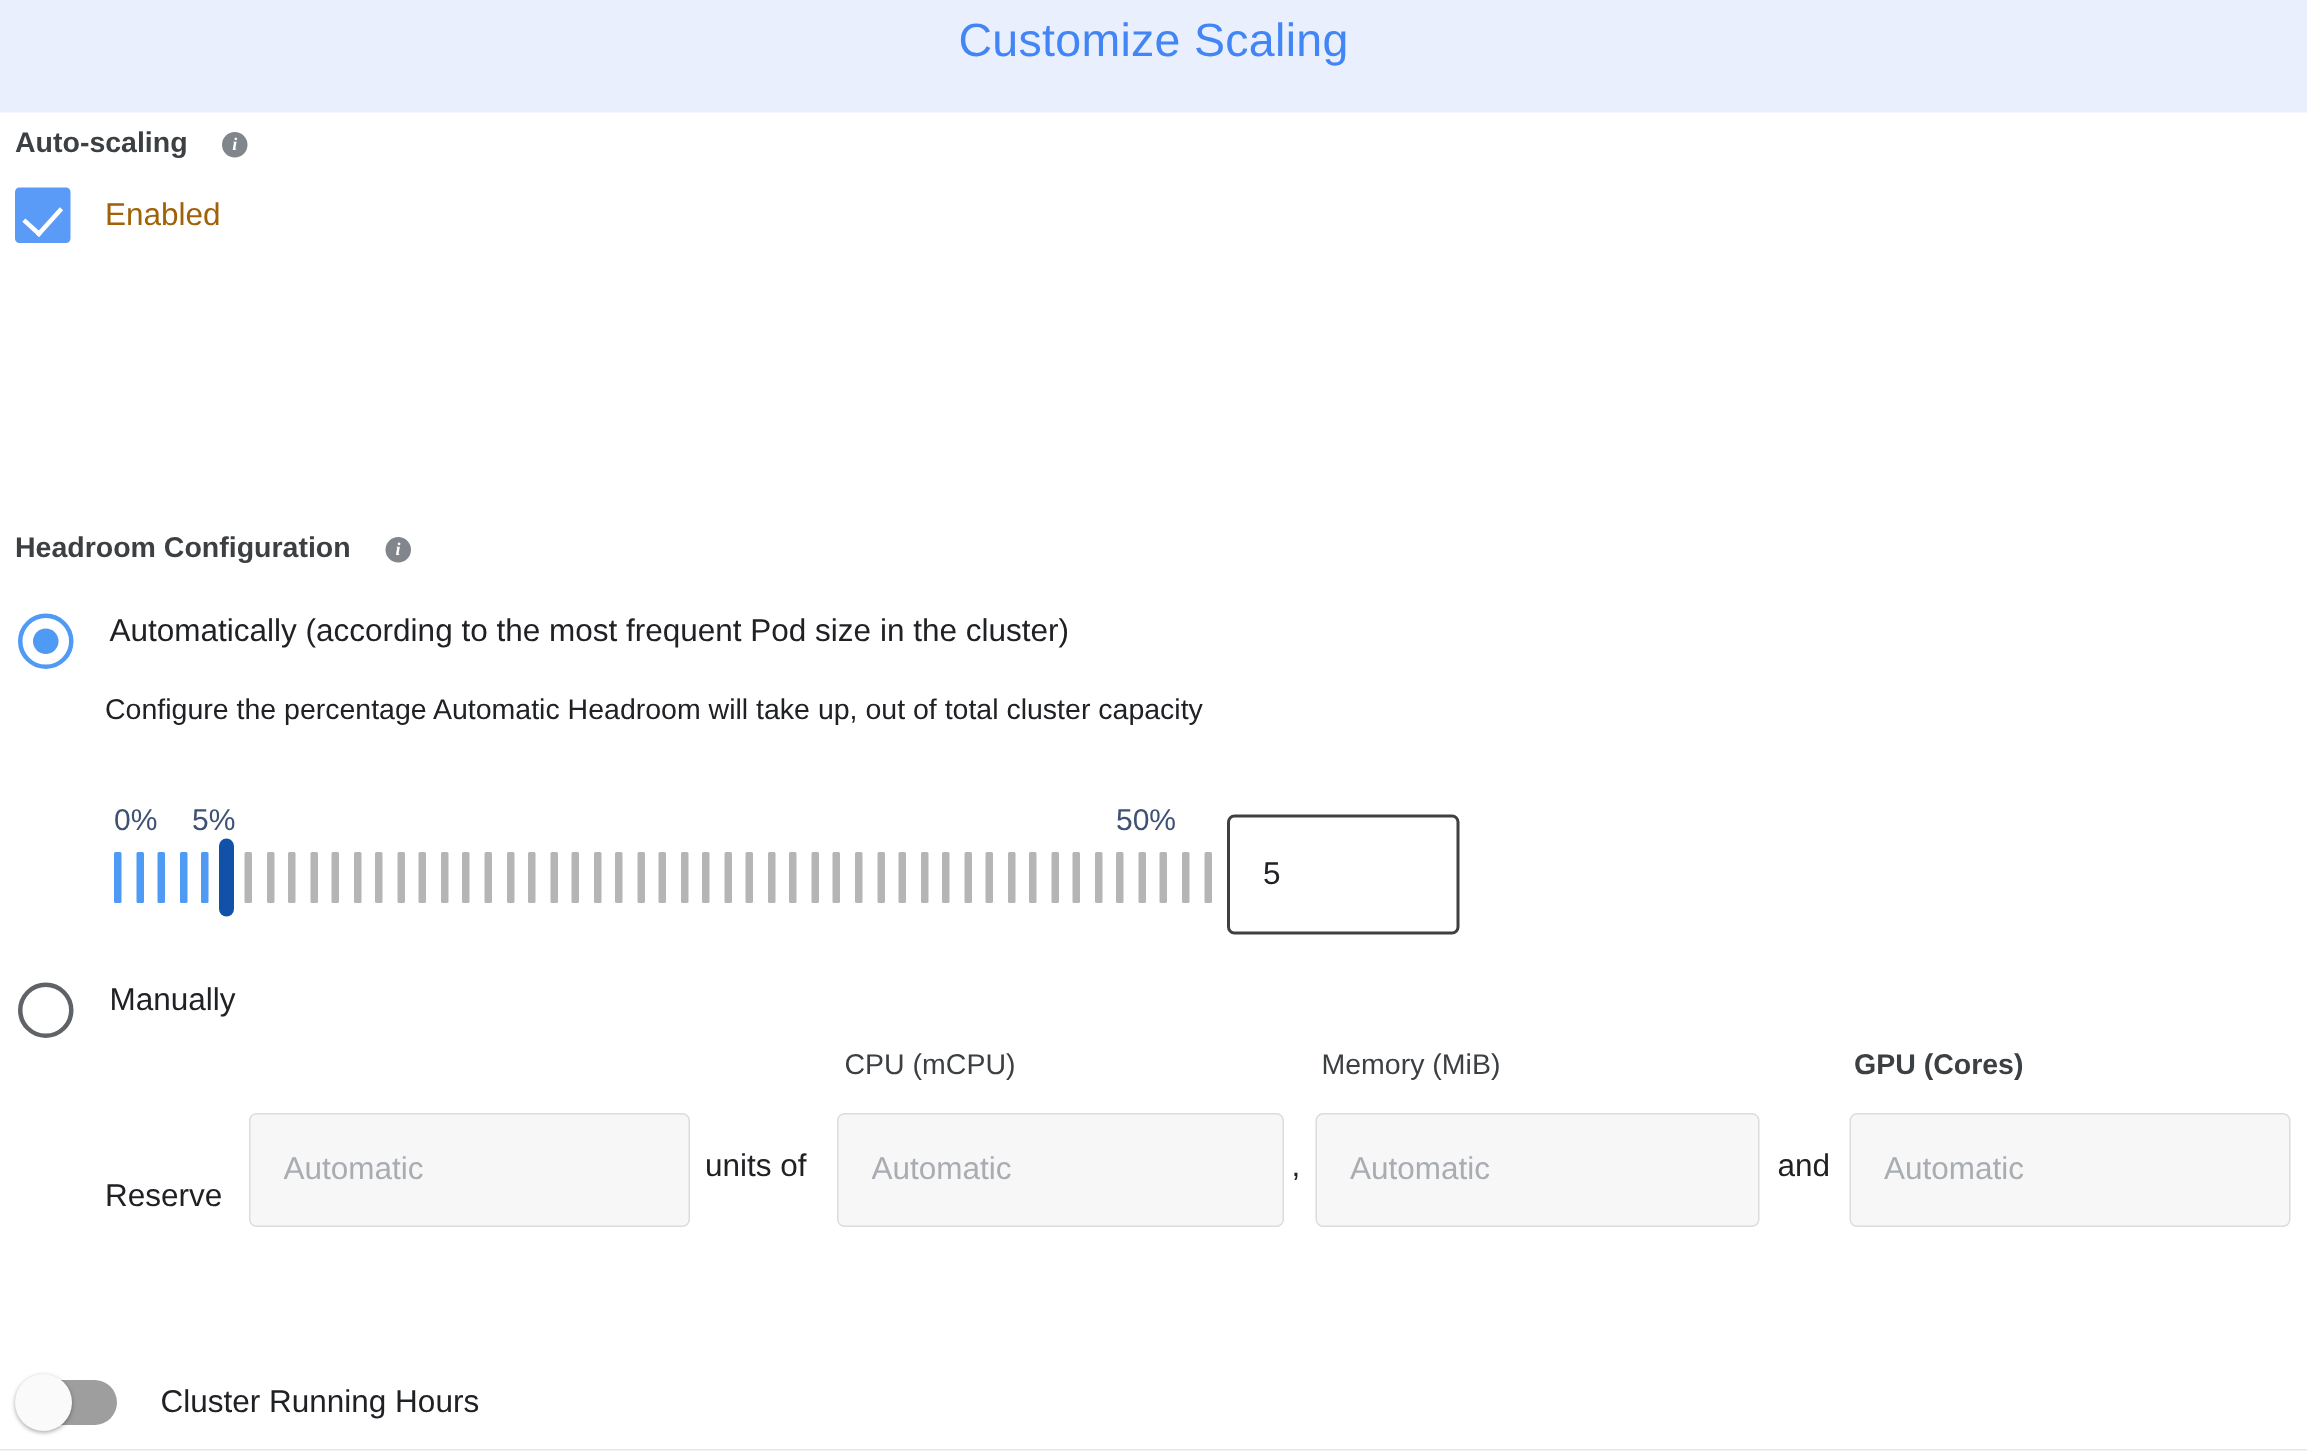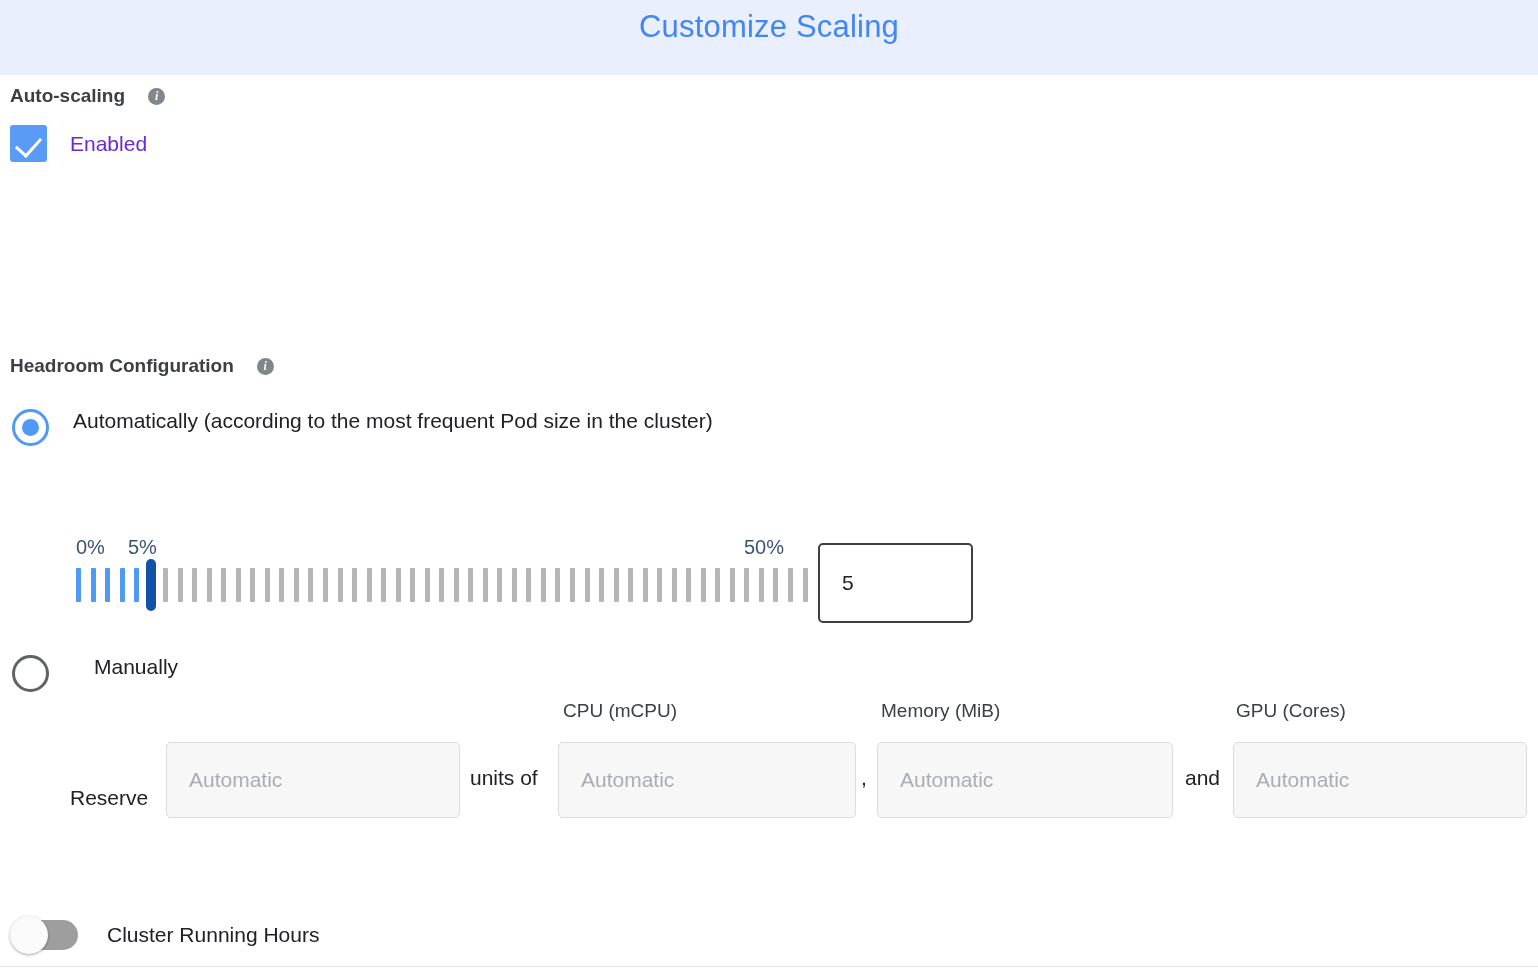--- a/index.html
+++ b/index.html
@@ -49,21 +49,21 @@
     width: 37px; height: 37px; border-radius: 3px;
     background: #5b9bf8; position: relative; flex: none;
   }
   .checkbox::after {
     content: ""; position: absolute;
     left: 11px; top: 7px; width: 12px; height: 21px;
     border: solid #fff; border-width: 0 3.5px 3.5px 0;
     transform: rotate(42deg);
   }
   .checkbox-label {
-    margin-left: 23px; font-size: 21px; color: #6d28d9;
+    margin-left: 23px; font-size: 21px; color: #a16207;
   }
 
   
   .scaledown-row {
     position: absolute; left: 10px; top: 226px;
     display: flex; align-items: center;
   }
   .scaledown-label { font-size: 21px; color: #202124; }
   .num-input {
     width: 140px; height: 76px;
@@ -186,20 +186,21 @@
 
   <div class="section-head" style="left:10px; top:355px;">
     <span>Headroom Configuration</span>
     <span class="info-icon">i</span>
   </div>
 
   <div class="radio-row" style="left:12px; top:409px;">
     <div class="radio checked"></div>
     <div class="radio-label">Automatically (according to the most frequent Pod size in the cluster)</div>
   </div>
+  <div class="radio-desc">Configure the percentage Automatic Headroom will take up, out of total cluster capacity</div>
 
   <div class="slider-wrap">
     <div class="slider-label" style="left:76px; top:6px;">0%</div>
     <div class="slider-label" style="left:128px; top:6px;">5%</div>
     <div class="slider-label" style="left:744px; top:6px;">50%</div>
     <div class="ticks">
         <div class="tick filled" style="left: 0px;"></div>
         <div class="tick filled" style="left: 14.53px;"></div>
         <div class="tick filled" style="left: 29.06px;"></div>
         <div class="tick filled" style="left: 43.59px;"></div>
@@ -248,28 +249,28 @@
         <div class="tick empty" style="left: 668.38px;"></div>
         <div class="tick empty" style="left: 682.91px;"></div>
         <div class="tick empty" style="left: 697.44px;"></div>
         <div class="tick empty" style="left: 711.97px;"></div>
         <div class="tick empty" style="left: 726.5px;"></div>
         <div class="thumb" style="left: 70.15px;"></div>
       </div>
     <input class="slider-input" type="text" value="5" style="">
   </div>
 
-  <div class="radio-row" style="left:12px; top:655px;gap:21px;">
+  <div class="radio-row" style="left:12px; top:655px;">
     <div class="radio unchecked"></div>
     <div class="radio-label">Manually</div>
   </div>
 
   <div class="field-label" style="left:563px; top:700px;">CPU (mCPU)</div>
   <div class="field-label" style="left:881px; top:700px;">Memory (MiB)</div>
-  <div class="field-label" style="left:1236px; top:700px;">GPU (Cores)</div>
+  <div class="field-label" style="left:1236px; top:700px;font-weight:bold;">GPU (Cores)</div>
 
   <div class="reserve-row">
     <span class="reserve-text" style="left:70px;margin-top:20px;">Reserve</span>
     <input class="disabled-input" style="left: 166px; width: 294px;" type="text" disabled="" placeholder="Automatic">
     <span class="reserve-text" style="left:470px;">units of</span>
     <input class="disabled-input" style="left: 558px; width: 298px;" type="text" disabled="" placeholder="Automatic">
     <span class="reserve-text" style="left:861px;">,</span>
     <input class="disabled-input" style="left: 877px; width: 296px;" type="text" disabled="" placeholder="Automatic">
     <span class="reserve-text" style="left:1185px;">and</span>
     <input class="disabled-input" style="left: 1233px; width: 294px;" type="text" disabled="" placeholder="Automatic">

